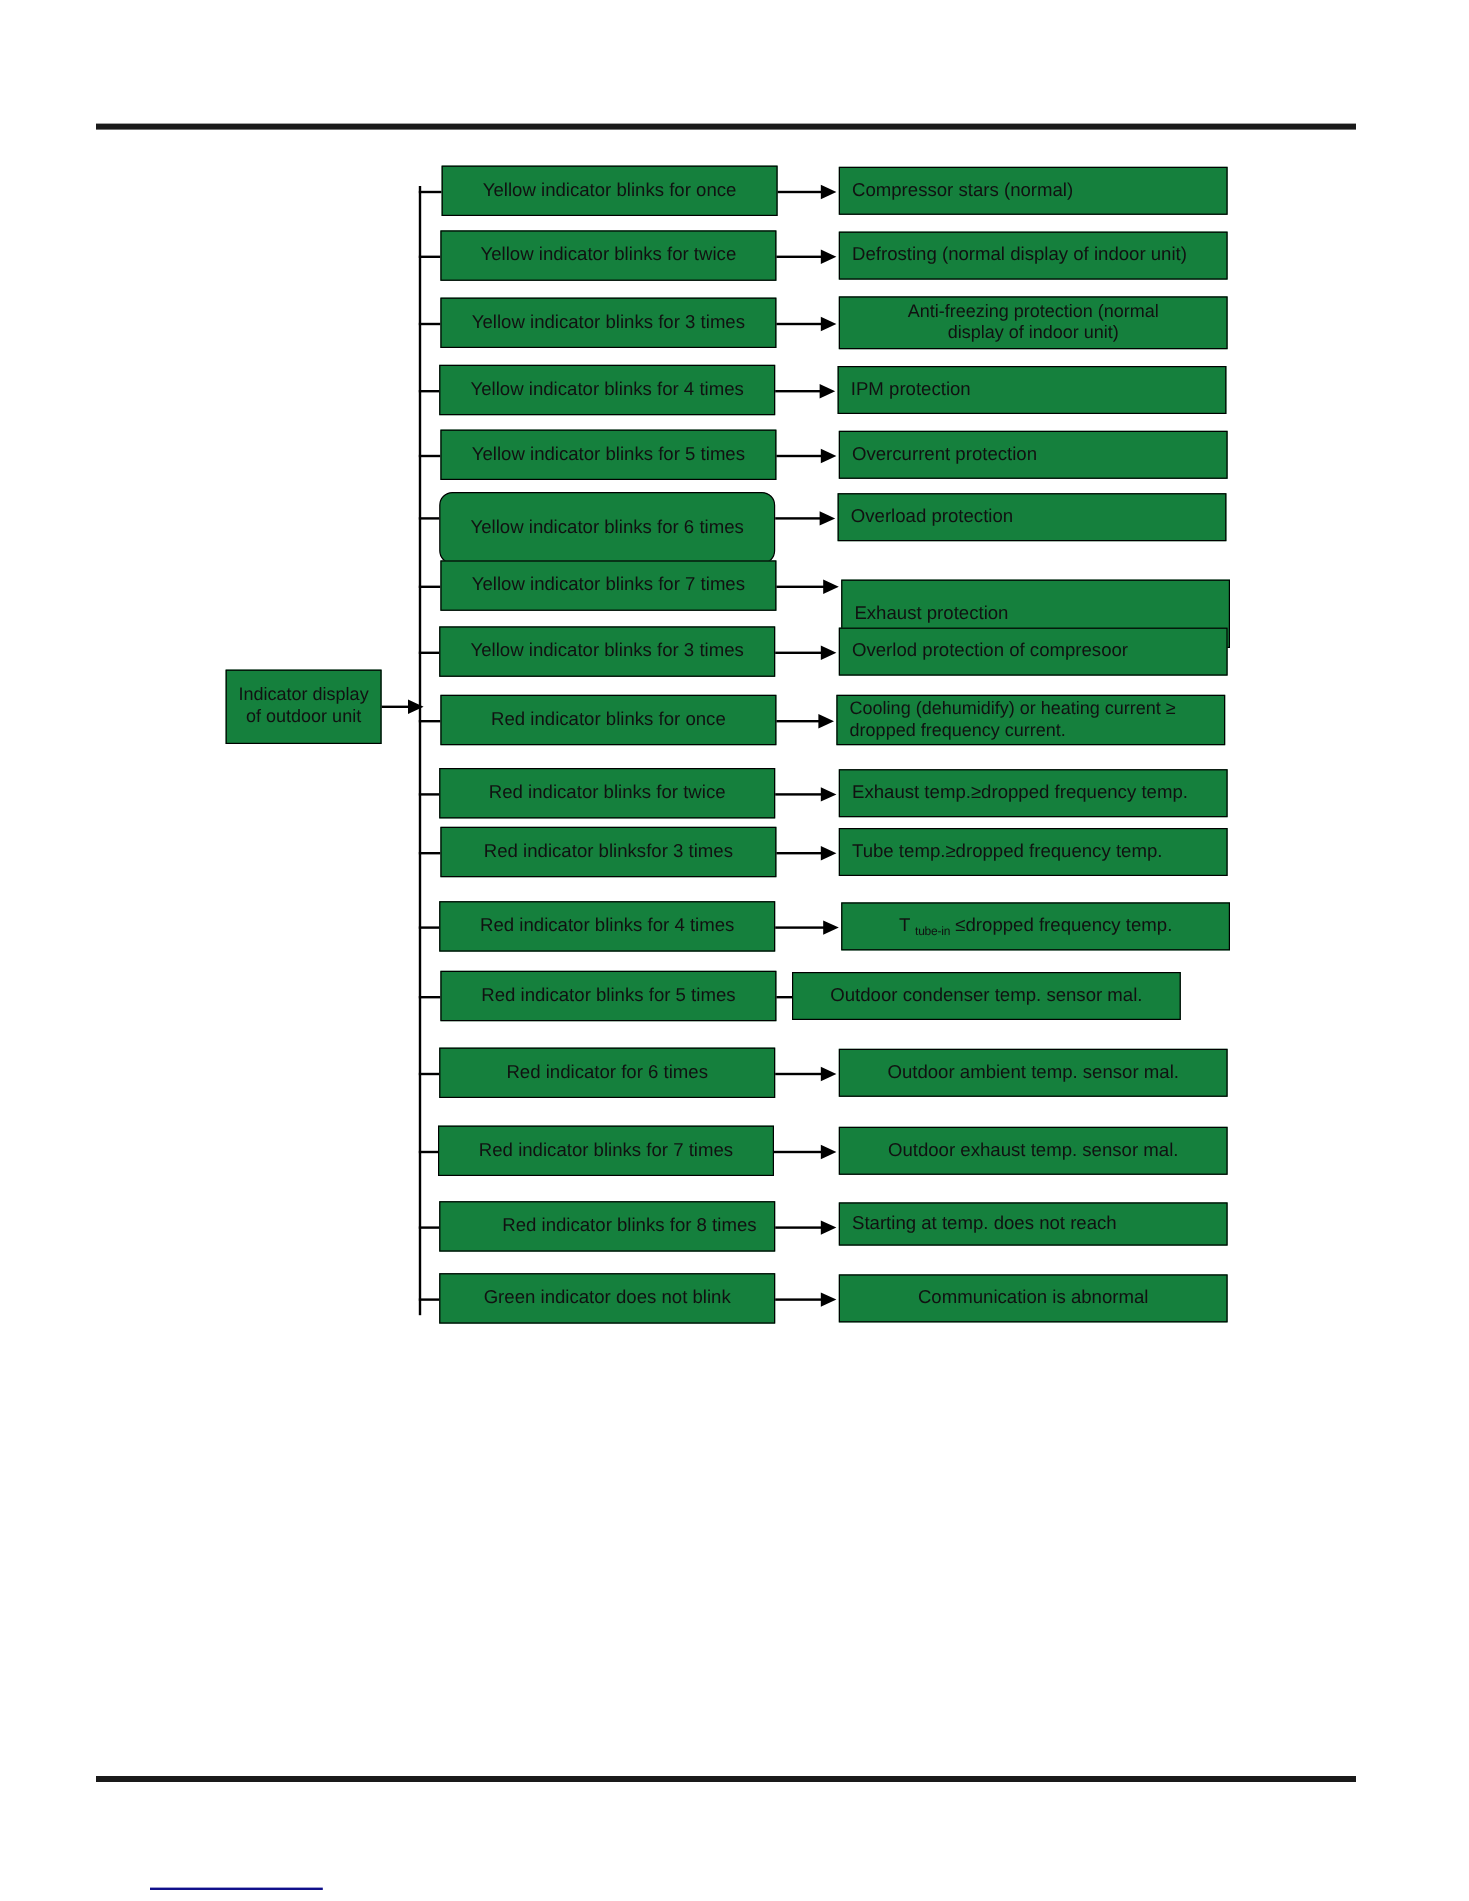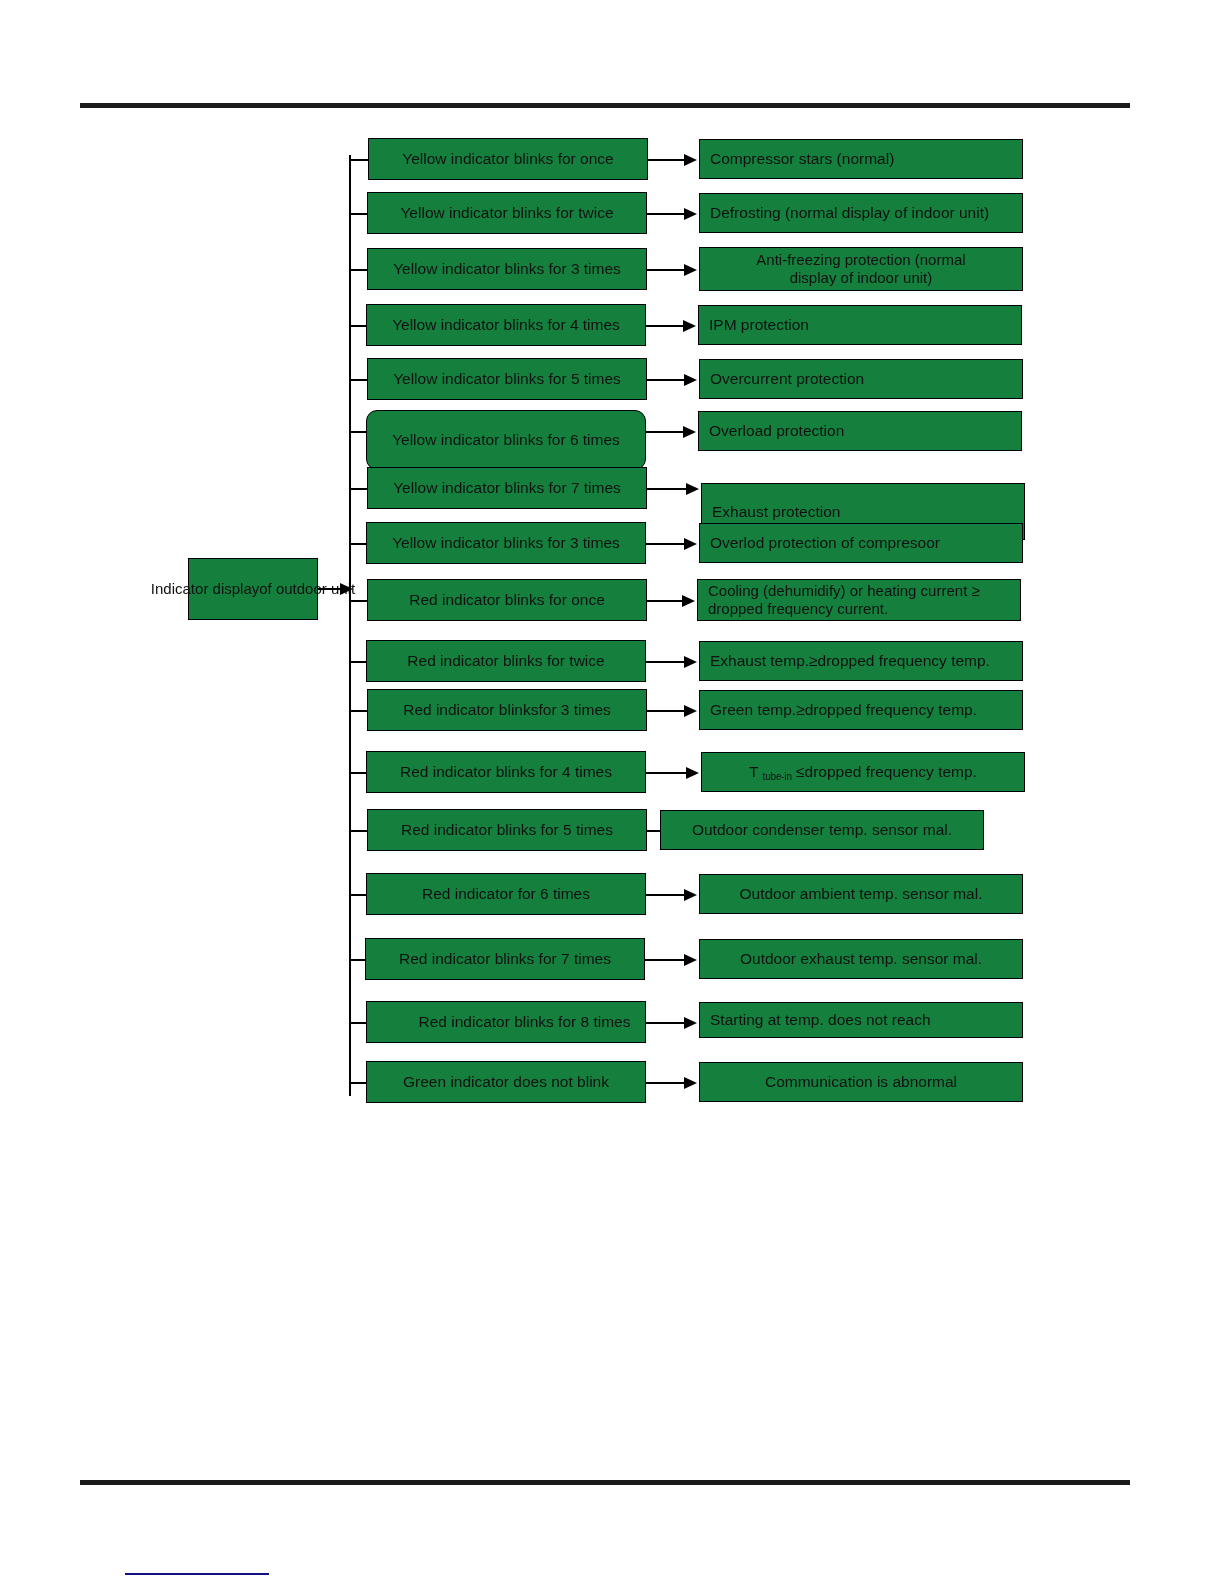--- a/index.html
+++ b/index.html
@@ -63,20 +63,21 @@
 
   .node.center  { justify-content: center; text-align: center; }
   .node.left    { justify-content: flex-start; text-align: left; }
 
   
   #root-node {
     left: 188px;
     top: 558px;
     width: 130px;
     height: 62px;
+    flex-direction: column;
     justify-content: center;
     align-items: center;
     font-size: 15px;
     padding: 0 6px;
   }
   #root-node .line { display: block; white-space: nowrap; }
 
   
   .node.trigger {
     width: 280px;
@@ -235,21 +236,21 @@
         <div class="node result left" style="left: 699px; top: 641px; height: 40px;">
           <span>Exhaust temp.≥dropped frequency temp.</span>
         </div>
         <div class="hline" style="left: 349px; top: 710px; width: 18px;"></div>
         <div class="node trigger center" style="left: 367px; top: 689px; height: 42px;">
           <span>Red indicator blinksfor 3 times</span>
         </div>
         <div class="hline" style="left: 647px; top: 710px; width: 41px;"></div>
         <div class="arrowhead" style="left: 684px; top: 705px;"></div>
         <div class="node result left" style="left: 699px; top: 690px; height: 40px;">
-          <span>Green temp.≥dropped frequency temp.</span>
+          <span>Tube temp.≥dropped frequency temp.</span>
         </div>
         <div class="hline" style="left: 349px; top: 772px; width: 17px;"></div>
         <div class="node trigger center" style="left: 366px; top: 751px; height: 42px;">
           <span>Red indicator blinks for 4 times</span>
         </div>
         <div class="hline" style="left: 646px; top: 772px; width: 44px;"></div>
         <div class="arrowhead" style="left: 686px; top: 767px;"></div>
         <div class="node result center" style="left: 701px; top: 752px; height: 40px;">
           <span><span>T</span> <sub class="sm">tube-in</sub> <span>≤dropped frequency temp.</span></span>
         </div>

